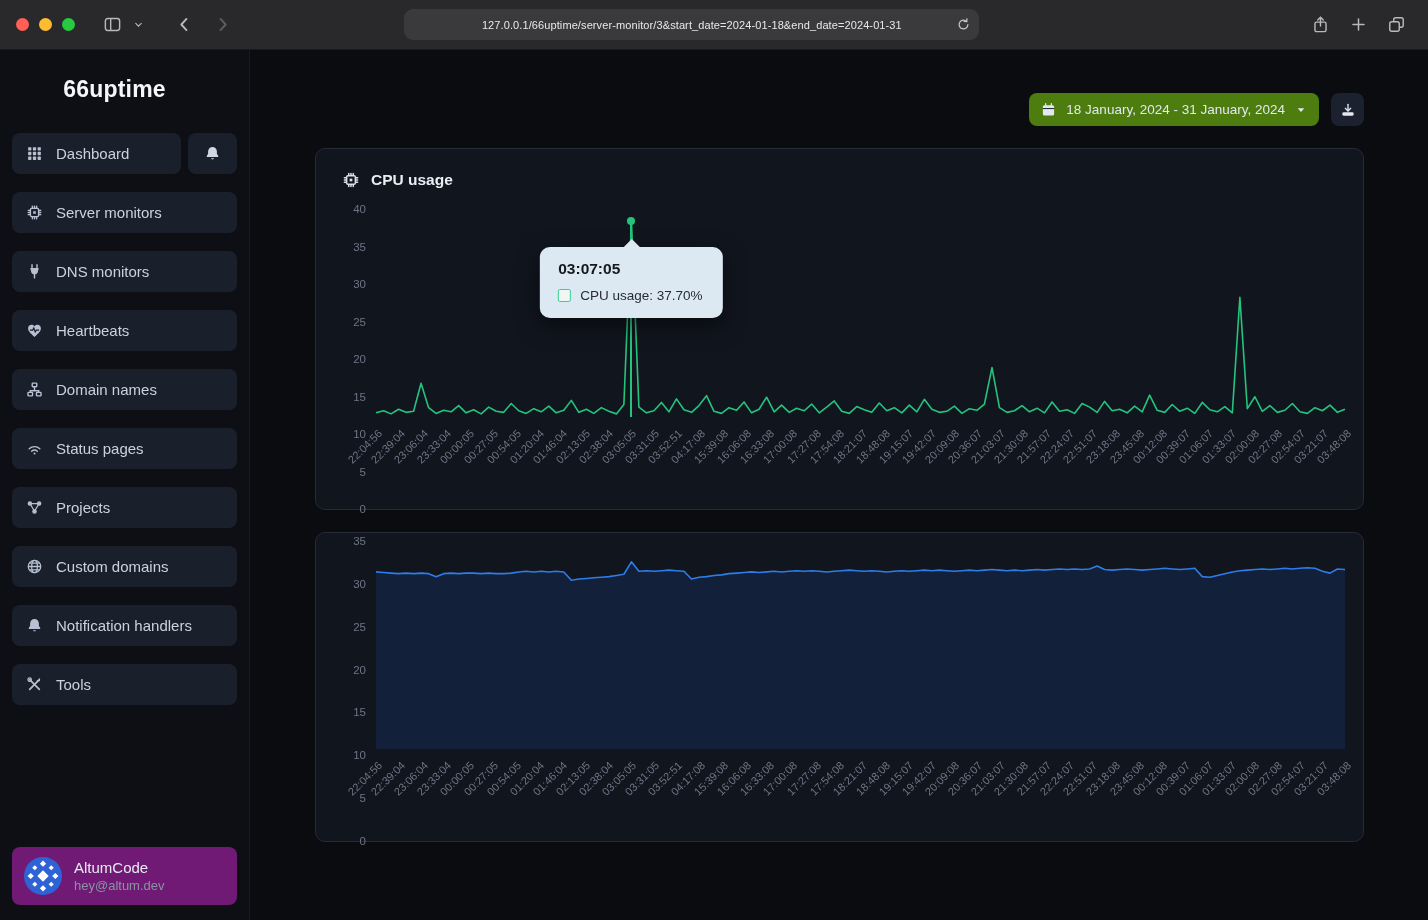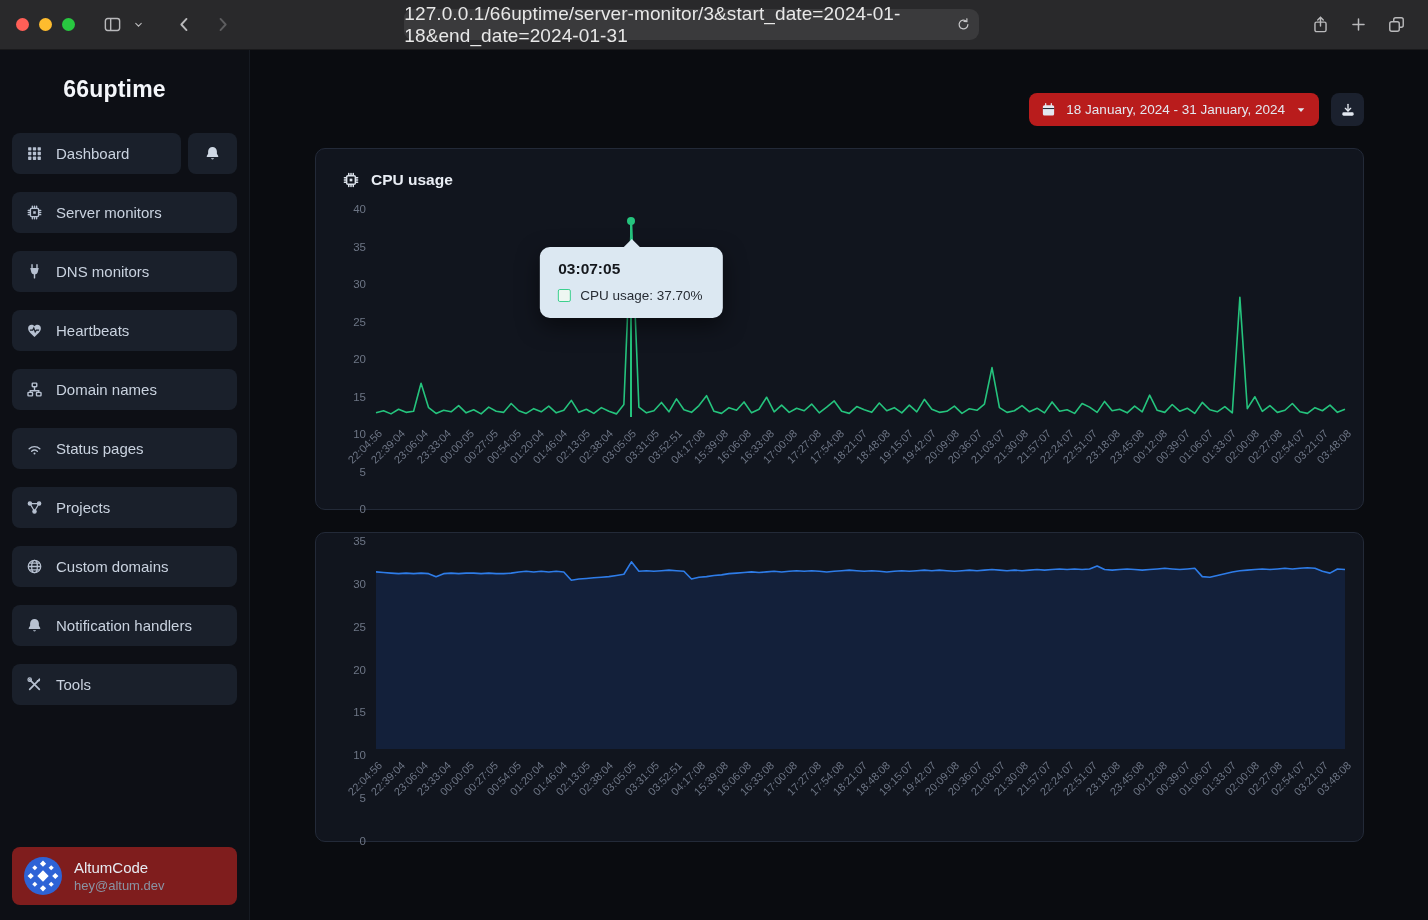--- a/index.html
+++ b/index.html
@@ -11,21 +11,21 @@
     padding:0 16px; gap:8px; border-bottom:1px solid #1a1a1c; }
   .traffic { display:flex; gap:10px; margin-right:14px; }
   .light { width:13px; height:13px; border-radius:50%; }
   .l-red{background:#ff5f57;} .l-yellow{background:#febc2e;} .l-green{background:#28c840;}
   .chrome-btn { background:none; border:none; color:#b9b9bb; display:flex; align-items:center;
     justify-content:center; width:30px; height:30px; cursor:default; }
   .chrome-btn.dim { color:#5d5d5f; }
   .chrome-btn svg { width:19px; height:19px; }
   .url-pill { flex:0 0 575px; margin:0 auto; height:31px; background:#3a3a3c; border-radius:9px;
     display:flex; align-items:center; justify-content:center; position:relative; }
-  .url-text { color:#e8e8e8; font-size:19px; letter-spacing:.1px; }
+  .url-text { color:#e8e8e8; font-size:11px; letter-spacing:.1px; }
   .url-reload { position:absolute; right:8px; color:#c5c5c7; display:flex; }
   .url-reload svg { width:15px; height:15px; }
   .chrome-right { display:flex; gap:8px; margin-left:auto; }
 
   
   .app { display:flex; height:870px; }
   .sidebar { width:250px; background:#0d0f15; border-right:1px solid #161a22;
     display:flex; flex-direction:column; padding:0 12px; position:relative; }
   .brand { color:#f4f6fa; font-size:23px; font-weight:600; text-align:center;
     margin:26px 20px 30px 0; letter-spacing:.2px; }
@@ -33,30 +33,30 @@
   .nav-item { background:#1a202b; border-radius:8px; height:41px; display:flex;
     align-items:center; gap:13px; padding:0 14px; color:#c9d2df; cursor:pointer;
     margin-bottom:18px; flex:1; }
   .nav-row .nav-item { margin-bottom:0; }
   .nav-ic { display:flex; color:#b7c1d1; }
   .nav-ic svg { width:17px; height:17px; }
   .nav-label { font-size:15px; }
   .bell-btn { flex:0 0 49px; background:#1a202b; border:none; border-radius:8px;
     color:#cfd8e4; display:flex; align-items:center; justify-content:center; cursor:pointer; }
   .bell-btn svg { width:17px; height:17px; }
-  .user-card { position:absolute; left:12px; right:12px; bottom:15px; background:#7f1d1d;
+  .user-card { position:absolute; left:12px; right:12px; bottom:15px; background:#701a75;
     border-radius:8px; padding:10px 12px; display:flex; align-items:center; gap:12px; cursor:pointer; }
   .avatar { width:38px; height:38px; flex:0 0 38px; }
   .user-name { color:#e6ebf2; font-size:15px; margin-bottom:2px; }
   .user-email { color:#8a93a3; font-size:13px; }
 
   
   .main { flex:1; padding:43px 64px 0 65px; overflow:hidden; }
   .toolbar { display:flex; justify-content:flex-end; gap:12px; }
-  .date-btn { height:33px; background:#b91c1c; border:none; border-radius:8px; color:#e3e8f0;
+  .date-btn { height:33px; background:#4d7c0f; border:none; border-radius:8px; color:#e3e8f0;
     display:flex; align-items:center; gap:10px; padding:0 12px; font-size:13.5px;
     font-family:inherit; cursor:pointer; }
   .date-btn svg { width:15px; height:15px; }
   .date-btn .chev svg { width:12px; height:12px; }
   .icon-btn { width:33px; height:33px; background:#1b212e; border:none; border-radius:8px;
     color:#e3e8f0; display:flex; align-items:center; justify-content:center; cursor:pointer; }
   .icon-btn svg { width:16px; height:16px; }
 
   .card { background:#11151e; border:1px solid #232a38; border-radius:10px; margin-top:22px; }
   .card-header { display:flex; justify-content:space-between; align-items:flex-start;

